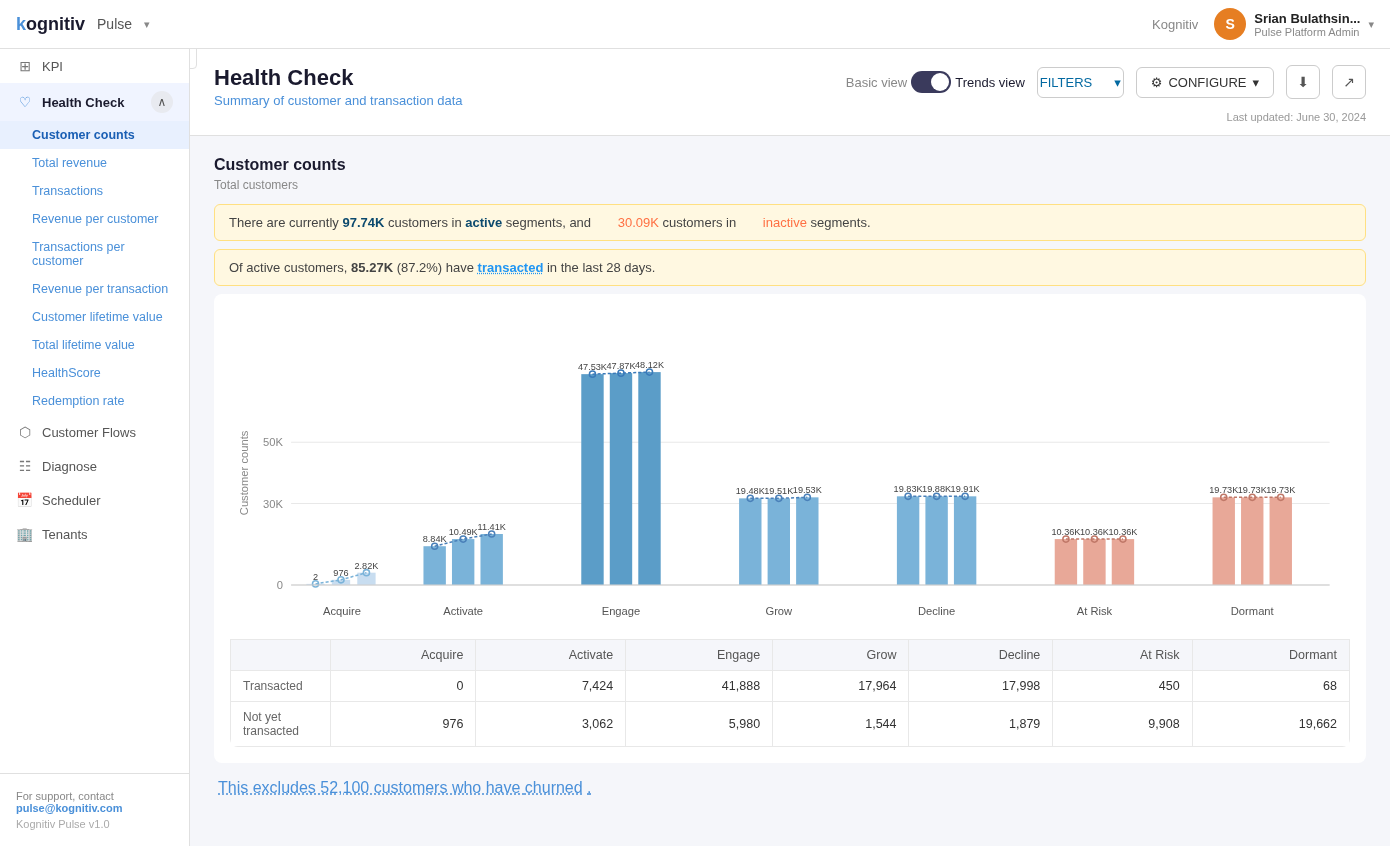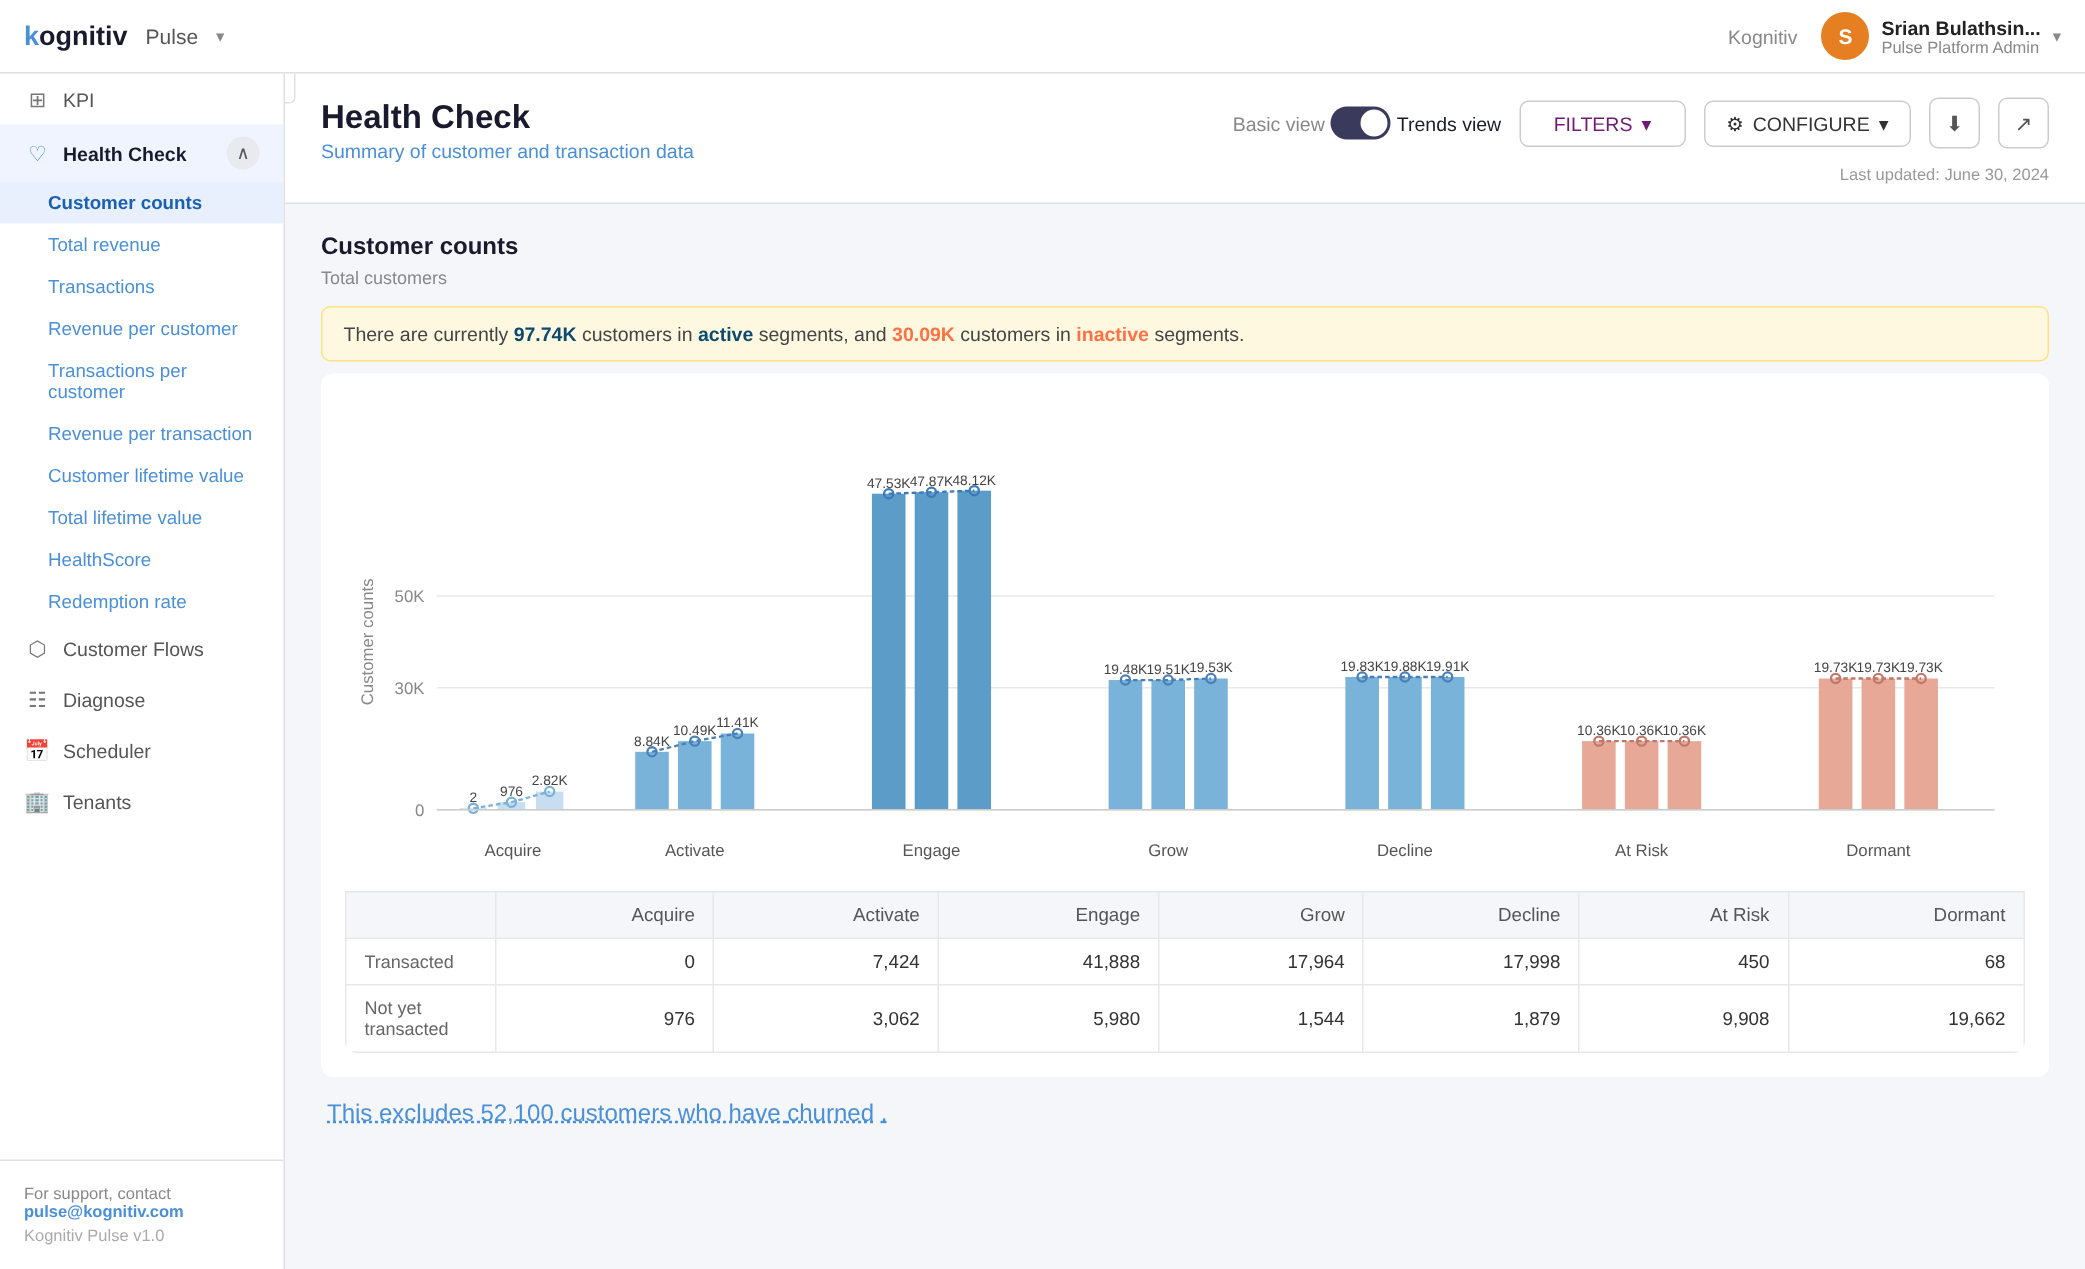--- a/index.html
+++ b/index.html
@@ -44,34 +44,34 @@
     .content-title-block { }
     .content-title { font-size: 22px; font-weight: 700; color: #1a1a2e; }
     .content-subtitle { font-size: 13px; color: #666; margin-top: 2px; }
     .content-subtitle span { color: #4a90d9; }
     .header-controls { display: flex; align-items: center; gap: 12px; flex-direction: column; align-items: flex-end; }
     .header-controls-top { display: flex; align-items: center; gap: 12px; }
     .view-toggle { display: flex; align-items: center; gap: 4px; font-size: 13px; color: #888; }
     .toggle-switch { width: 40px; height: 22px; background: #3a3a5c; border-radius: 11px; position: relative; cursor: pointer; display: flex; align-items: center; padding: 2px; }
     .toggle-knob { width: 18px; height: 18px; background: #fff; border-radius: 50%; margin-left: auto; }
     .view-label-active { color: #1a1a2e; font-weight: 500; }
-    .btn-filters { display: flex; align-items: center; gap: 6px; padding: 7px 22px; border: 1px solid #ccc; border-radius: 6px; background: #fff; cursor: pointer; font-size: 13px; font-weight: 500; color: #701a75; }
+    .btn-filters { display: flex; align-items: center; gap: 22px; padding: 7px 2px; border: 1px solid #ccc; border-radius: 6px; background: #fff; cursor: pointer; font-size: 13px; font-weight: 500; color: #0369a1; }
     .btn-configure { display: flex; align-items: center; gap: 6px; padding: 7px 14px; border: 1px solid #ccc; border-radius: 6px; background: #fff; cursor: pointer; font-size: 13px; font-weight: 500; color: #333; }
     .btn-icon { display: flex; align-items: center; justify-content: center; width: 34px; height: 34px; border: 1px solid #ccc; border-radius: 6px; background: #fff; cursor: pointer; color: #555; font-size: 14px; }
     .last-updated { font-size: 11px; color: #999; }
 
     
     .main-content { padding: 20px 24px; flex: 1; }
     .section-title { font-size: 16px; font-weight: 700; color: #1a1a2e; margin-bottom: 4px; }
     .section-subtitle { font-size: 12px; color: #888; margin-bottom: 12px; }
 
     
     .info-box { background: #fff8e1; border: 1px solid #ffe082; border-radius: 6px; padding: 10px 14px; font-size: 13px; color: #444; margin-bottom: 8px; }
     .info-box span.blue { color: #0c4a6e; font-weight: 600; }
-    .info-box span.orange { color: #ff7043; font-weight: 700; }
+    .info-box span.orange { color: #ff7043; font-weight: 400; margin-left: 23px; }
     .info-box span.bold { font-weight: 600; }
     .info-box span.blue-underline { color: #2196f3; font-weight: 600; text-decoration: underline dotted; }
 
     
     .chart-container { background: #fff; border-radius: 8px; padding: 16px; margin-bottom: 16px; }
     .chart-svg { width: 100%; height: 100%; }
 
     
     .data-table { width: 100%; border-collapse: collapse; background: #fff; border-radius: 0 0 8px 8px; overflow: hidden; font-size: 12.5px; }
     .data-table th { background: #f5f6fa; padding: 8px 12px; text-align: right; font-weight: 500; color: #555; border: 1px solid #e8e8e8; }
@@ -216,20 +216,28 @@
       <div class="info-box">
         <span>There are currently </span>
         <span class="blue">97.74K</span>
         <span> customers in </span>
         <span class="blue">active</span>
         <span> segments, and </span>
         <span class="orange">30.09K</span>
         <span> customers in </span>
         <span class="orange">inactive</span>
         <span> segments.</span>
+      </div>
+      <div class="info-box">
+        <span>Of active customers, </span>
+        <span class="bold">85.27K</span>
+        <span> (87.2%)</span>
+        <span> have </span>
+        <span class="blue-underline">transacted</span>
+        <span> in the last 28 days.</span>
       </div>
 
       <div class="chart-container">
         <svg id="bar-chart" class="chart-svg" viewBox="0 0 1100 320">
 
           <text transform="rotate(-90,18,160)" x="18" y="160" text-anchor="middle" font-size="11" fill="#888">Customer counts</text>
 
           <line x1="60" y1="270" x2="1080" y2="270" stroke="#e8e8e8" stroke-width="1"></line>
           <line x1="60" y1="190" x2="1080" y2="190" stroke="#e8e8e8" stroke-width="1"></line>
           <line x1="60" y1="130" x2="1080" y2="130" stroke="#e8e8e8" stroke-width="1"></line>

